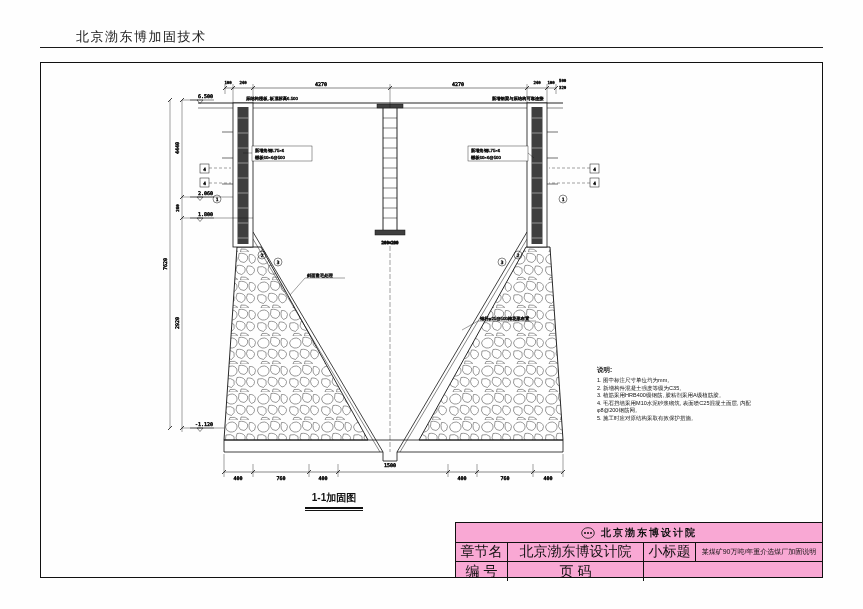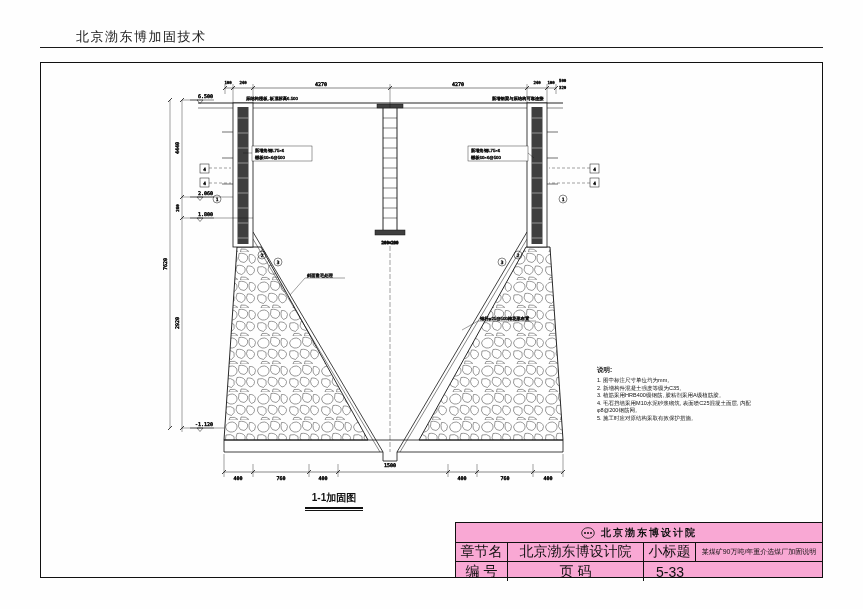--- a/index.html
+++ b/index.html
@@ -233,17 +233,16 @@
       </svg>
       <span class="tb-institute">北京渤东博设计院</span>
     </div>
     <div class="tb-grid">
       <div class="tb-cell">章节名</div>
       <div class="tb-cell">北京渤东博设计院</div>
       <div class="tb-cell">小标题</div>
       <div class="tb-cell small last-col">某煤矿90万吨/年重介选煤厂加固说明</div>
       <div class="tb-cell last-row">编  号</div>
       <div class="tb-cell last-row">页  码</div>
-      <div class="tb-cell last-row last-col">5-33</div>
     </div>
   </div>
 
 </div>
 
 </body></html>

